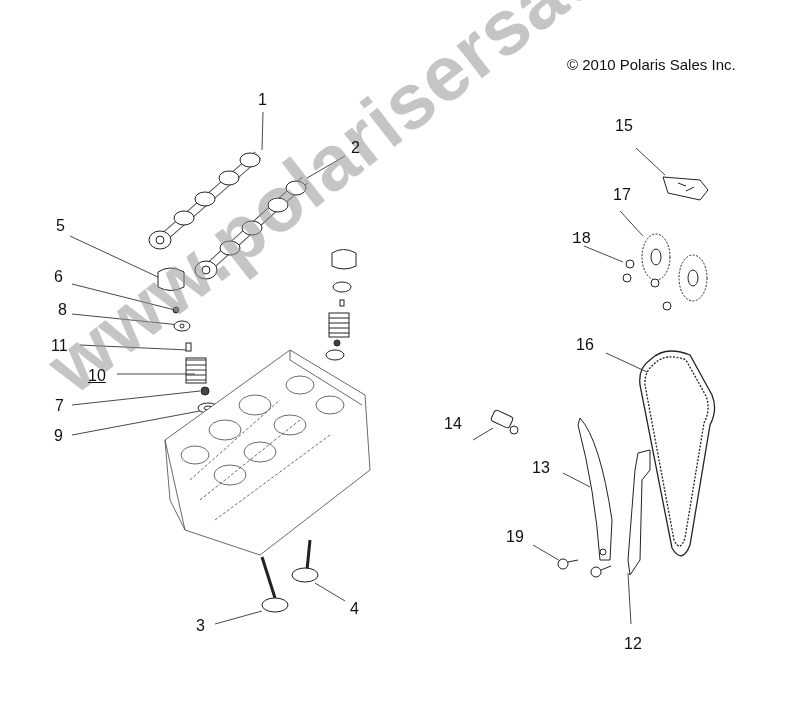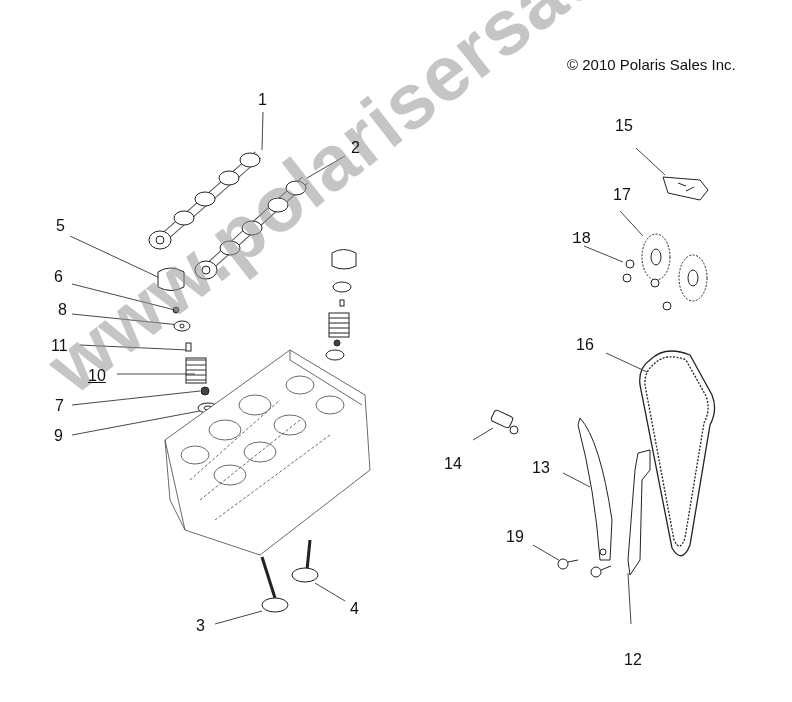--- a/index.html
+++ b/index.html
@@ -162,21 +162,21 @@
   <div class="callout" style="left:351px;top:140px;">2</div>
   <div class="callout" style="left:196px;top:618px;">3</div>
   <div class="callout" style="left:350px;top:601px;">4</div>
   <div class="callout" style="left:56px;top:218px;">5</div>
   <div class="callout" style="left:54px;top:269px;">6</div>
   <div class="callout" style="left:55px;top:398px;">7</div>
   <div class="callout" style="left:58px;top:302px;">8</div>
   <div class="callout" style="left:54px;top:428px;">9</div>
   <div class="callout" style="left:88px;top:368px;text-decoration:underline;">10</div>
   <div class="callout" style="left:51px;top:338px;">11</div>
-  <div class="callout" style="left:624px;top:636px;margin-top:16px;">12</div>
+  <div class="callout" style="left:624px;top:636px;">12</div>
   <div class="callout" style="left:532px;top:460px;">13</div>
-  <div class="callout" style="left:444px;top:416px;margin-top:40px;">14</div>
+  <div class="callout" style="left:444px;top:416px;">14</div>
   <div class="callout" style="left:615px;top:118px;">15</div>
   <div class="callout" style="left:576px;top:337px;">16</div>
   <div class="callout" style="left:593px;top:187px;margin-left:20px;">17</div>
   <div class="callout" style="left:572px;top:231px;font-family:Liberation Mono, monospace;">18</div>
   <div class="callout" style="left:506px;top:529px;">19</div>
 </div>
 
 </body></html>

